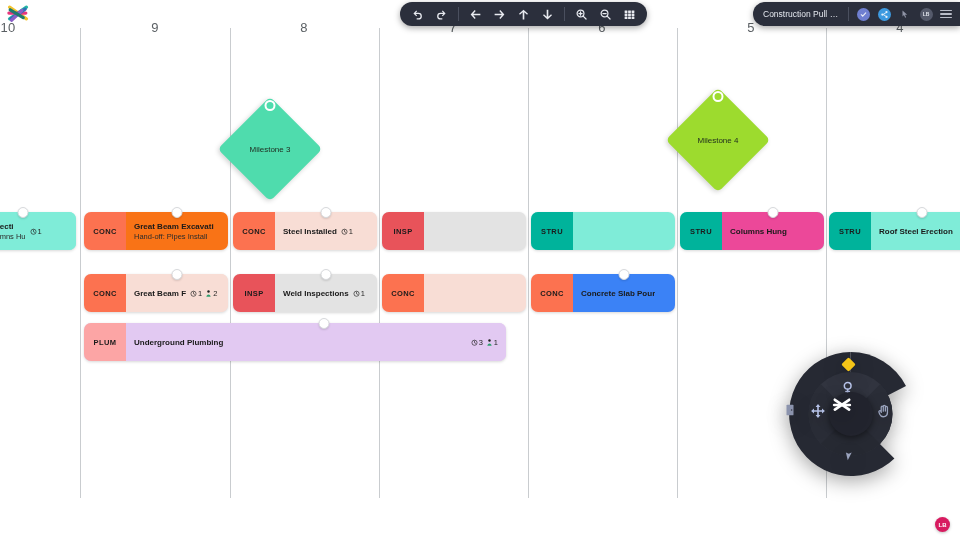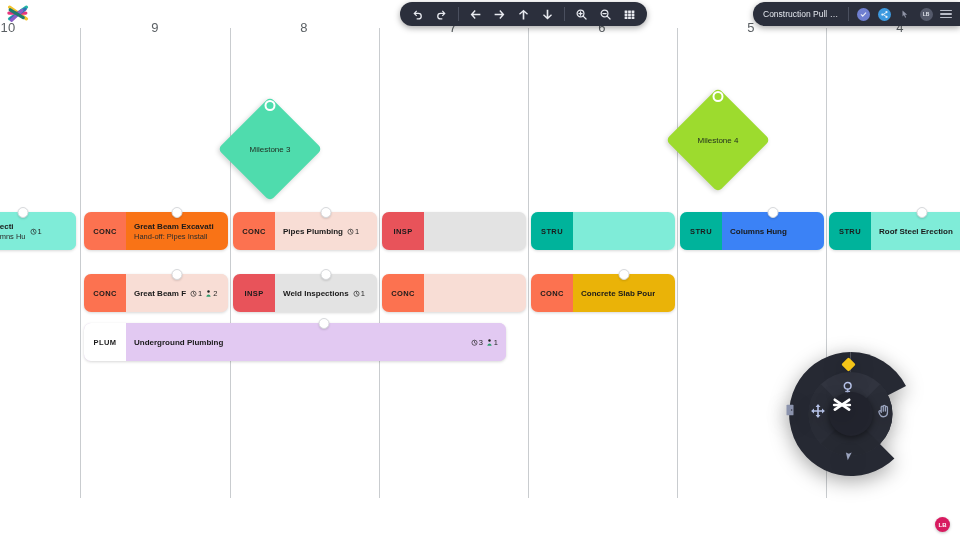--- a/index.html
+++ b/index.html
@@ -330,21 +330,21 @@
             <div class="card-title">Great Beam Excavati</div>
             <div class="card-sub">Hand-off: Pipes Install</div>
           </div>
           <div class="anchor-dot"></div>
         </div>
       </div>
       <div class="card" style="left: 233px; top: 212px; width: 144px; background: rgb(248, 221, 213);">
         <div class="card-badge" style="background: rgb(252, 114, 80);">CONC</div>
         <div class="card-body" style="background: rgb(248, 221, 213);">
           <div class="card-texts">
-            <div class="card-title">Pipes Plumbing</div>
+            <div class="card-title">Steel Installed</div>
           </div>
           <div class="card-meta">
             <span class="meta-item">
               <span>
                 <svg viewBox="0 0 12 12" width="7" height="7" fill="none" stroke="#1f1f1f" stroke-width="1.1">
                   <circle cx="6" cy="6.4" r="4.4"></circle>
                   <path d="M6 3.6v2.8l1.8 1" stroke-linecap="round"></path>
                 </svg>
               </span>
               <span>1</span>
@@ -354,21 +354,21 @@
         </div>
       </div>
       <div class="card" style="left: 382px; top: 212px; width: 144px; background: rgb(227, 227, 227);">
         <div class="card-badge" style="background: rgb(232, 83, 90);">INSP</div>
       </div>
       <div class="card" style="left: 531px; top: 212px; width: 144px; background: rgb(127, 236, 216);">
         <div class="card-badge" style="background: rgb(0, 179, 155);">STRU</div>
       </div>
       <div class="card" style="left: 680px; top: 212px; width: 144px; background: rgb(127, 236, 216);">
         <div class="card-badge" style="background: rgb(0, 179, 155);">STRU</div>
-        <div class="card-body" style="background: #3b82f6;">
+        <div class="card-body" style="background: #ec4899;">
           <div class="card-texts">
             <div class="card-title">Columns Hung</div>
           </div>
           <div class="anchor-dot"></div>
         </div>
       </div>
       <div class="card" style="left: 829px; top: 212px; width: 144px; background: rgb(127, 236, 216);">
         <div class="card-badge" style="background: rgb(0, 179, 155);">STRU</div>
         <div class="card-body" style="background: rgb(127, 236, 216);">
           <div class="card-texts">
@@ -424,29 +424,29 @@
             </span>
           </div>
           <div class="anchor-dot"></div>
         </div>
       </div>
       <div class="card" style="left: 382px; top: 274px; width: 144px; background: rgb(248, 221, 213);">
         <div class="card-badge" style="background: rgb(252, 114, 80);">CONC</div>
       </div>
       <div class="card" style="left: 531px; top: 274px; width: 144px; background: rgb(248, 221, 213);">
         <div class="card-badge" style="background: rgb(252, 114, 80);">CONC</div>
-        <div class="card-body" style="background: #eab308;">
+        <div class="card-body" style="background: #3b82f6;">
           <div class="card-texts">
             <div class="card-title">Concrete Slab Pour</div>
           </div>
           <div class="anchor-dot"></div>
         </div>
       </div>
       <div class="card" style="left: 84px; top: 323px; width: 422px; background: rgb(226, 201, 242);">
-        <div class="card-badge" style="background: #ffffff;">PLUM</div>
+        <div class="card-badge" style="background: #fca5a5;">PLUM</div>
         <div class="card-body" style="background: rgb(226, 201, 242);">
           <div class="card-texts">
             <div class="card-title">Underground Plumbing</div>
           </div>
           <div class="card-meta right">
             <span class="meta-item">
               <span>
                 <svg viewBox="0 0 12 12" width="7" height="7" fill="none" stroke="#1f1f1f" stroke-width="1.1">
                   <circle cx="6" cy="6.4" r="4.4"></circle>
                   <path d="M6 3.6v2.8l1.8 1" stroke-linecap="round"></path>

